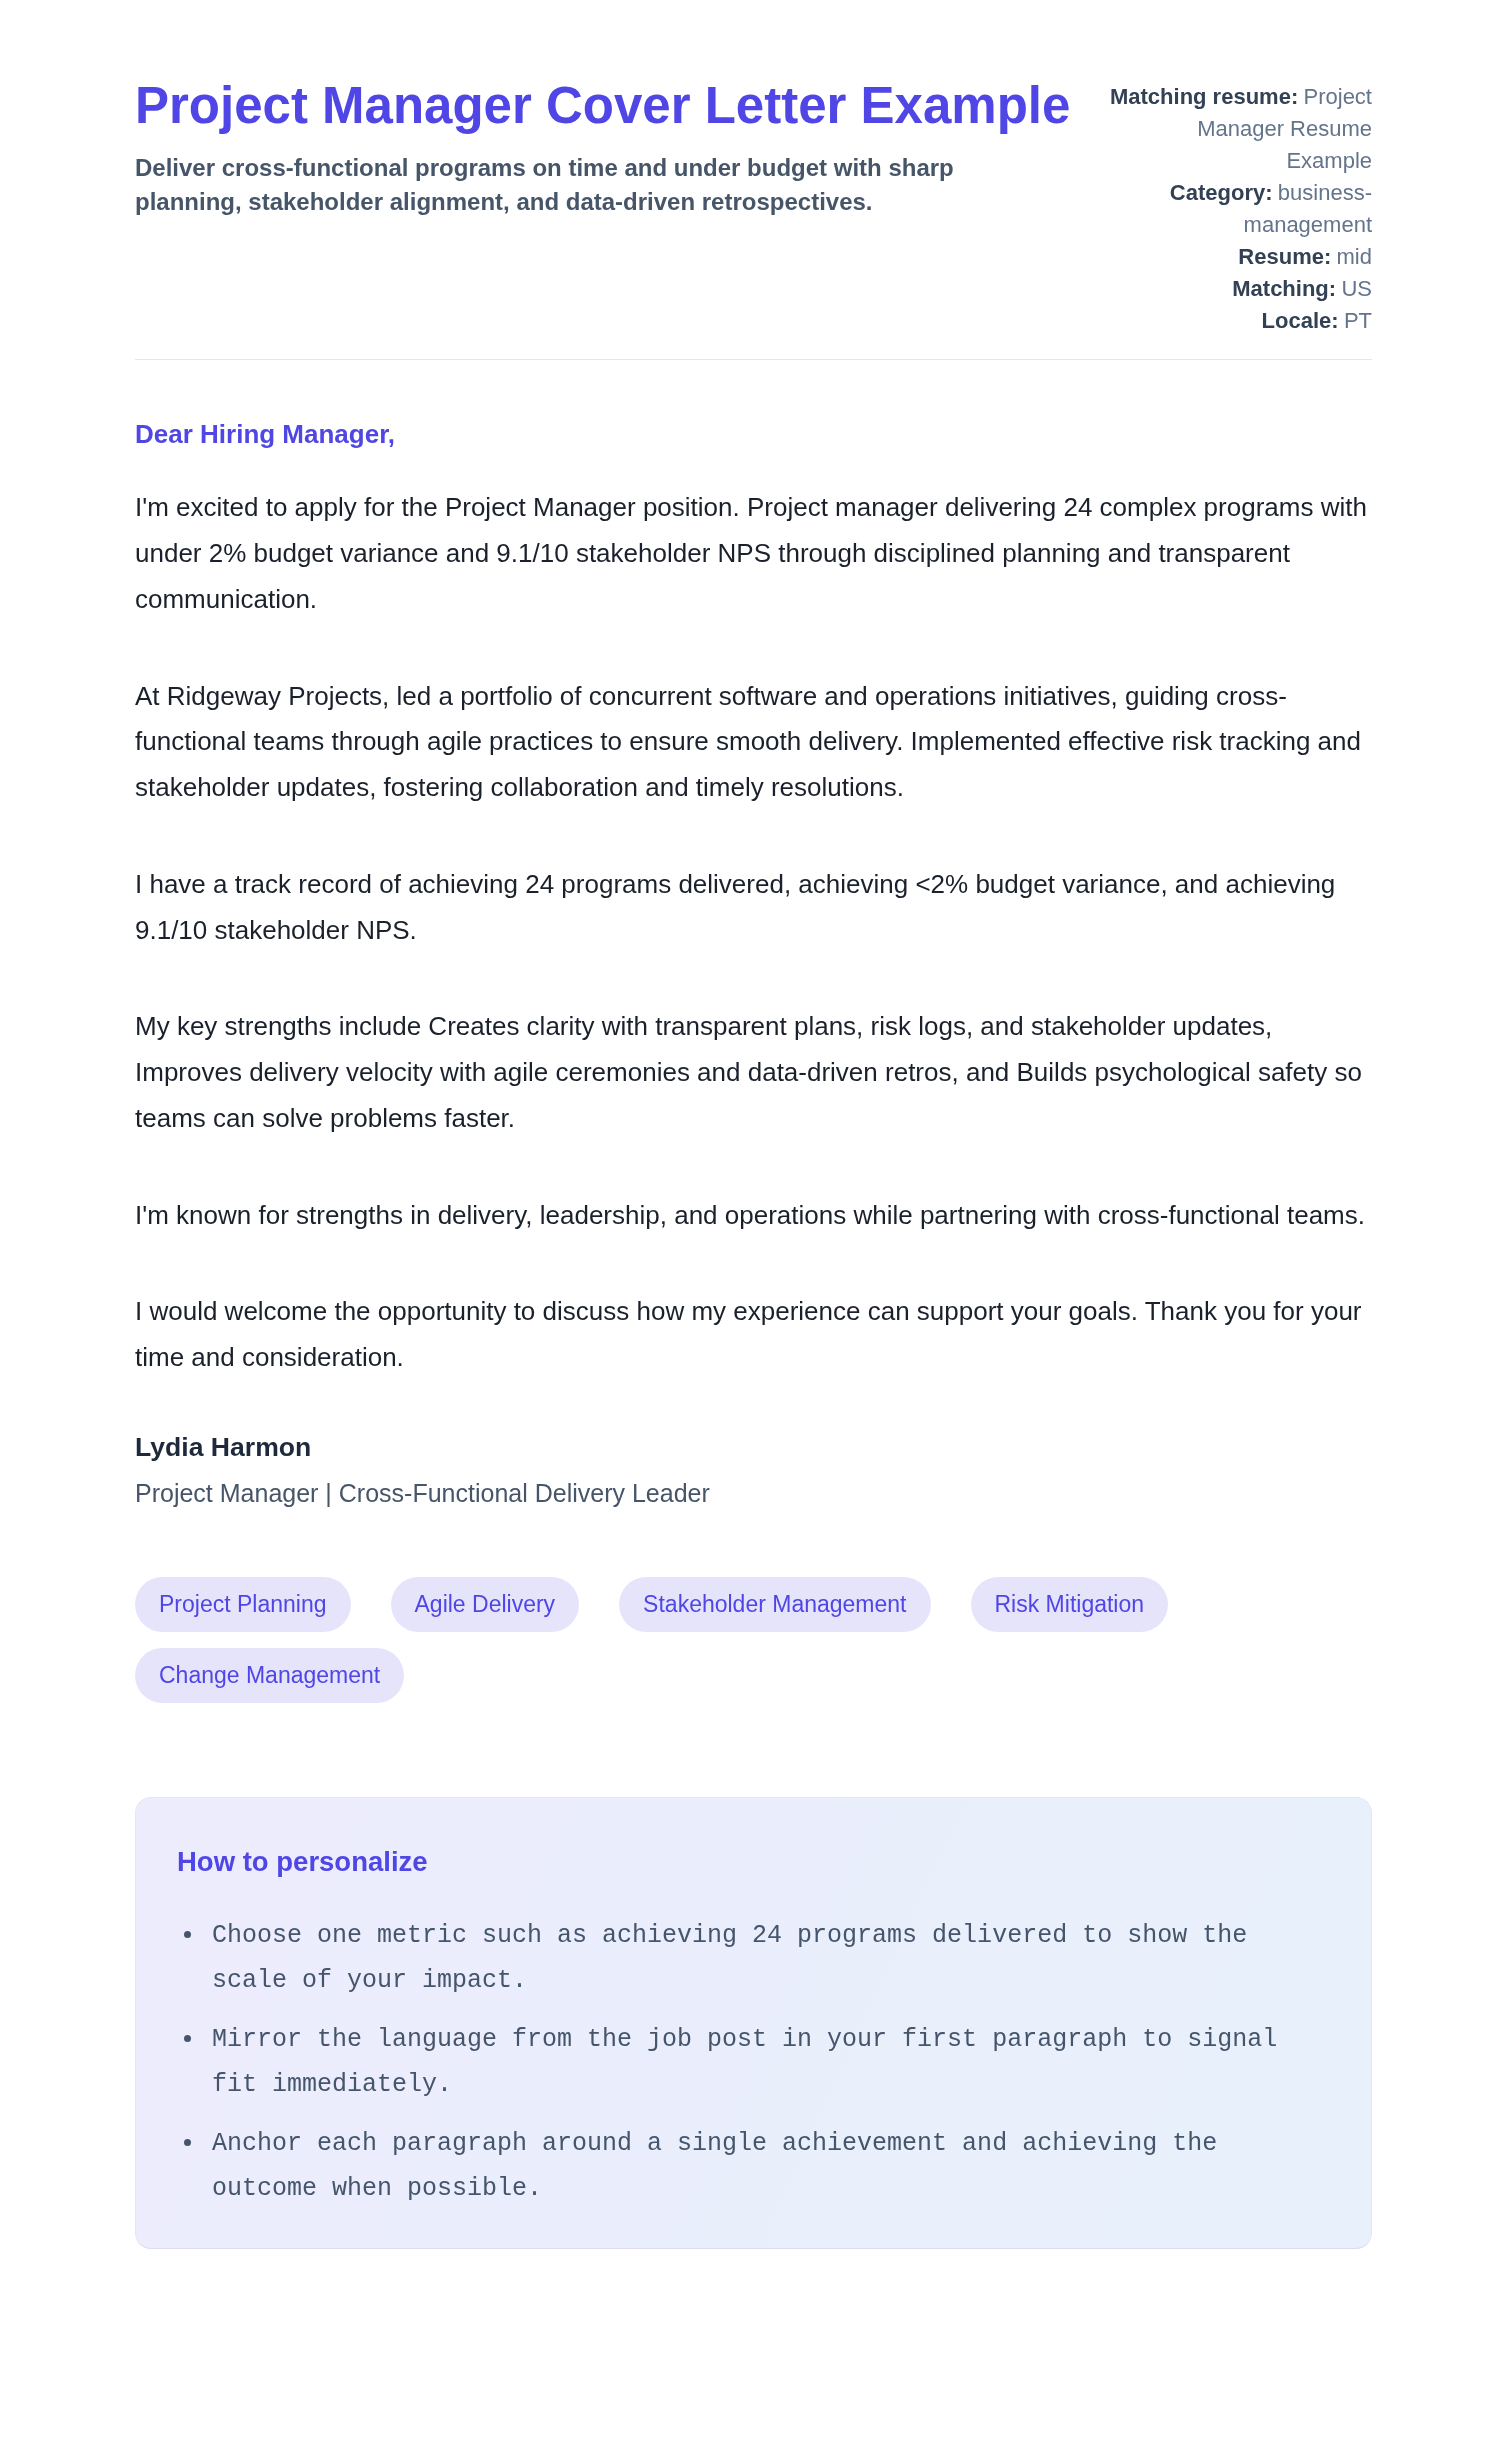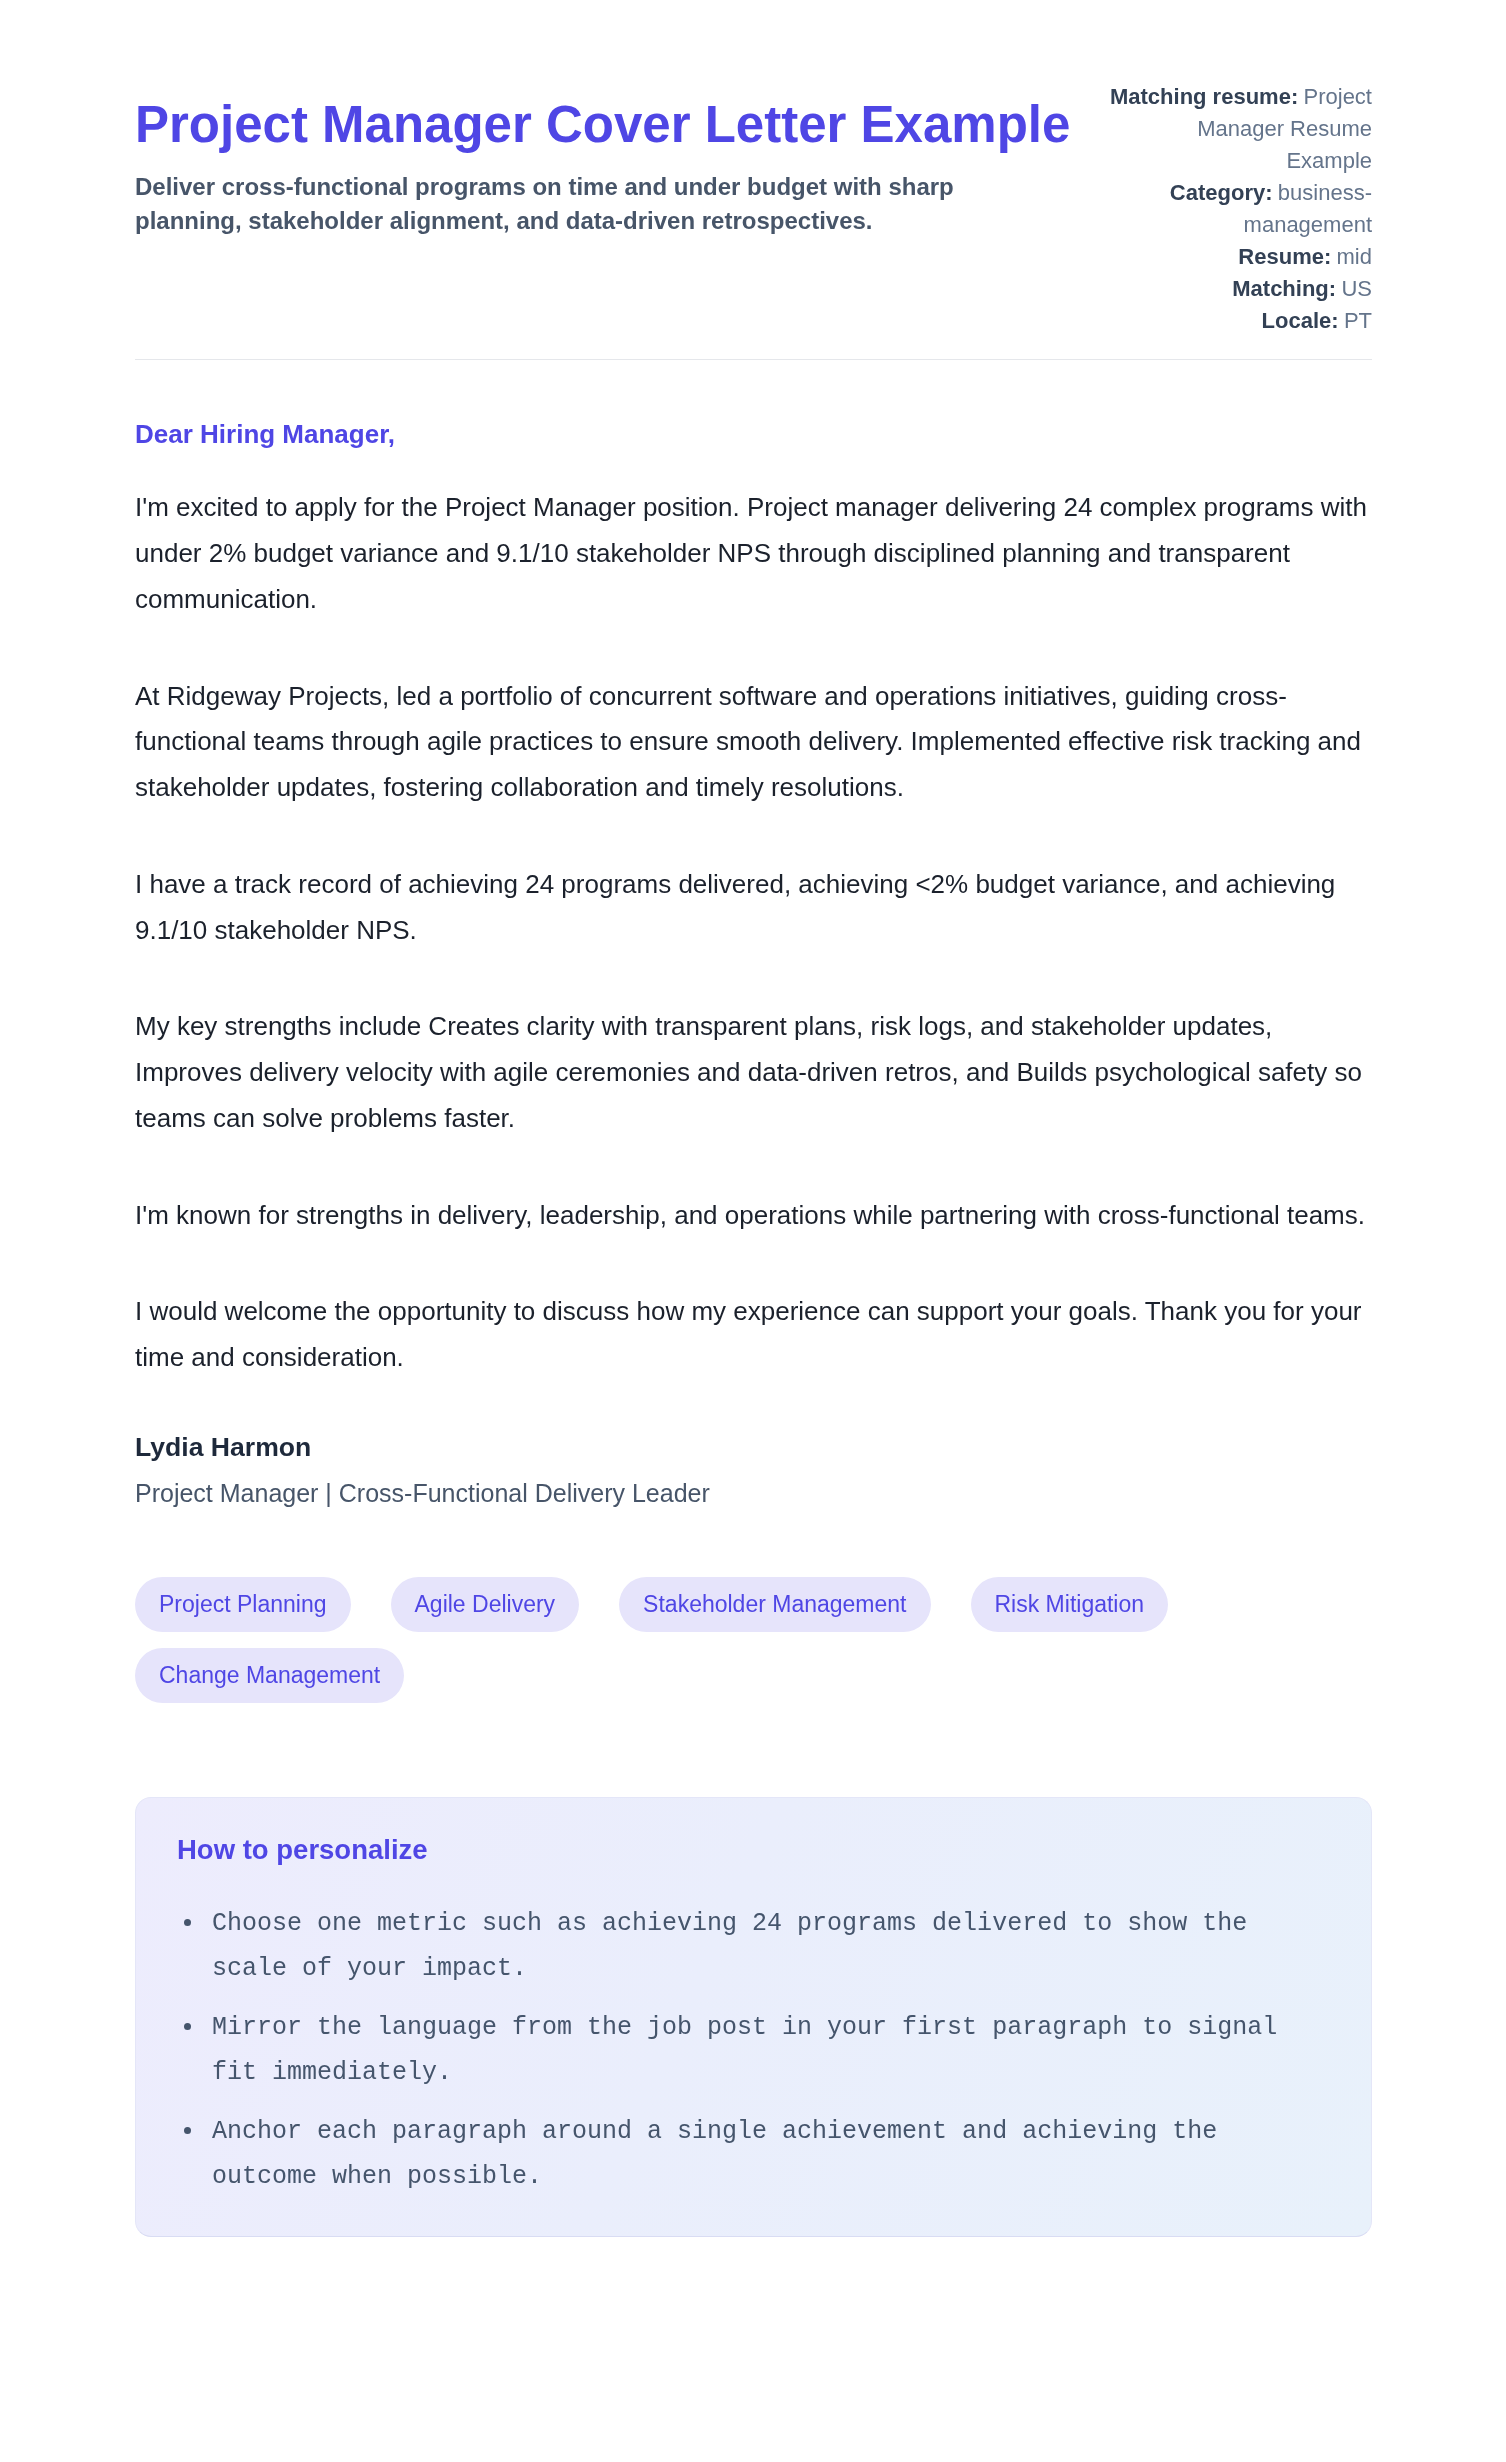--- a/index.html
+++ b/index.html
@@ -17,21 +17,21 @@
     width: 1507px;
     box-sizing: border-box;
     padding: 76px 135px 80px 135px;
   }
   
   .header {
     display: flex;
     justify-content: space-between;
     align-items: flex-start;
   }
-  .title-block { max-width: 940px; margin-top: 19px; }
+  .title-block { max-width: 940px; }
   h1.page-title {
     margin: 0;
     font-size: 51px;
     line-height: 1.16;
     font-weight: 700;
     color: #4f46e5;
     letter-spacing: 0;
   }
   .subtitle {
     margin: 16px 0 0 0;
@@ -106,21 +106,21 @@
     border-radius: 8863px;
     white-space: nowrap;
   }
   
   .callout {
     margin-top: 94px;
     border-radius: 16px;
     background: linear-gradient(115deg, #edecfd 0%, #eaeefc 45%, #e8f1fb 100%);
     border: 1.8px solid #e4e6f8;
     border-bottom-color: #d9dcf3;
-    padding: 36px 41px 37px 41px;
+    padding: 48px 41px 37px 41px;
     box-sizing: border-box;
   }
   .callout-title {
     margin: 0 0 35px 0;
     font-size: 27.5px;
     font-weight: 700;
     color: #4f46e5;
   }
   .callout ul {
     margin: 0;

